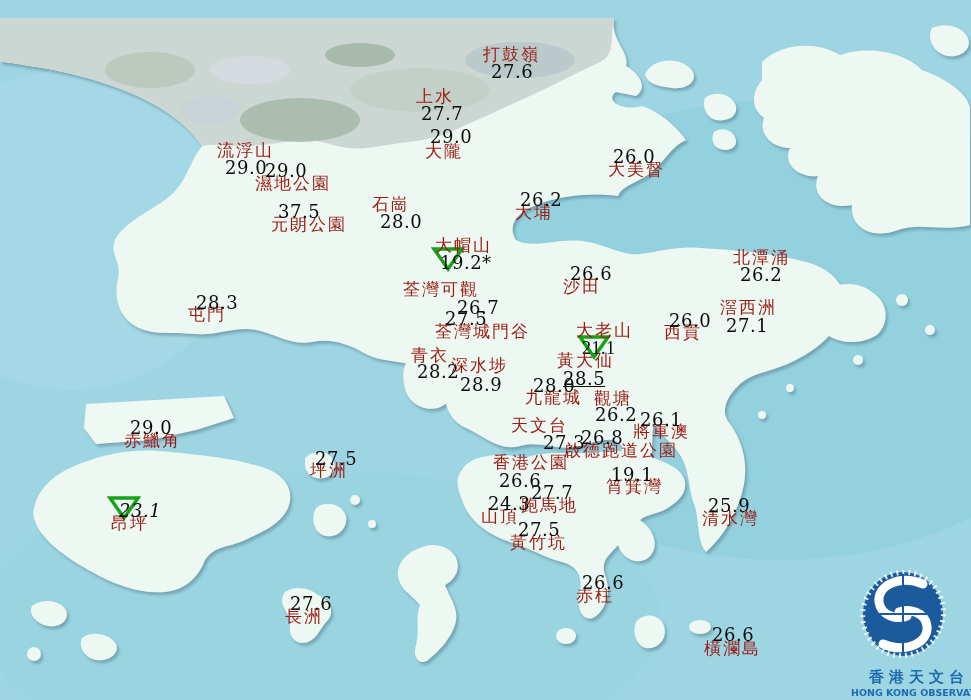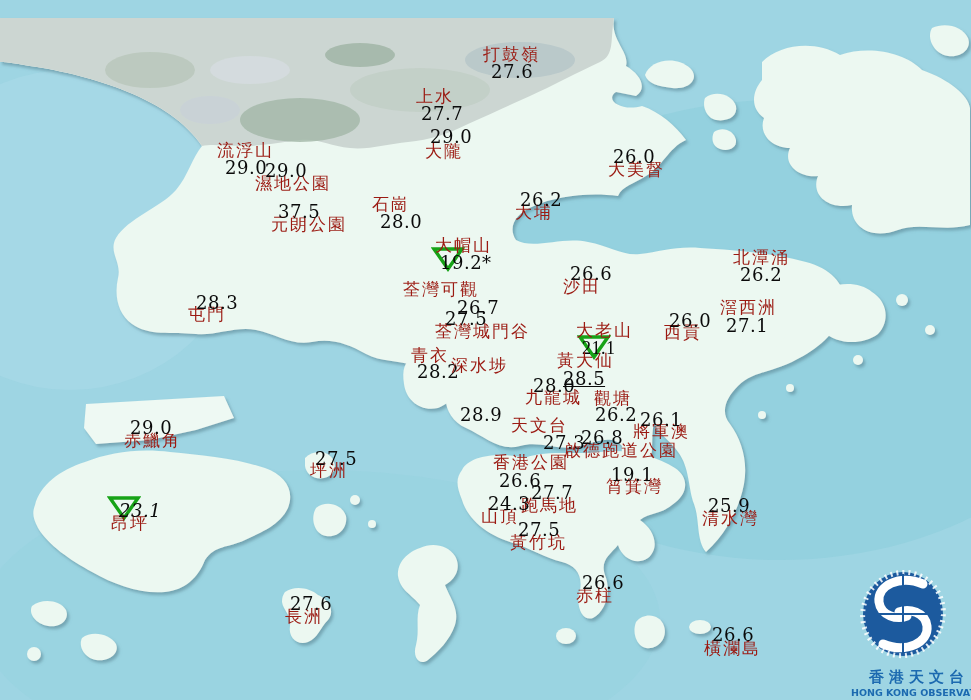--- a/index.html
+++ b/index.html
@@ -203,21 +203,21 @@
       <span class="st-value" style="left: 665px; top: 312px;">26.0</span>
       <span class="st-name" style="left: 729px; top: 249px;">北潭涌</span>
       <span class="st-value" style="left: 736px; top: 266px;">26.2</span>
       <span class="st-name" style="left: 716px; top: 299px;">滘西洲</span>
       <span class="st-value" style="left: 722px; top: 317px;">27.1</span>
       <span class="st-name" style="left: 184px; top: 306px;">屯門</span>
       <span class="st-value" style="left: 192px; top: 294px;">28.3</span>
       <span class="st-name" style="left: 407px; top: 347px; text-align: center;">青衣</span>
       <span class="st-value" style="left: 413px; top: 363px;">28.2</span>
       <span class="st-name" style="left: 447px; top: 357px;">深水埗</span>
-      <span class="st-value" style="left: 456px; top: 376px; margin-top: 30px;">28.9</span>
+      <span class="st-value" style="left: 456px; top: 376px;">28.9</span>
       <span class="st-name" style="left: 553px; top: 352px;">黃大仙</span>
       <span class="st-value" style="left: 559px; top: 370px; text-decoration: underline;">28.5</span>
       <span class="st-name" style="left: 521px; top: 389px;">九龍城</span>
       <span class="st-value" style="left: 529px; top: 377px;">28.0</span>
       <span class="st-name" style="left: 590px; top: 390px;">觀塘</span>
       <span class="st-value" style="left: 591px; top: 406px;">26.2</span>
       <span class="st-name" style="left: 629px; top: 423px;">將軍澳</span>
       <span class="st-value" style="left: 636px; top: 411px;">26.1</span>
       <span class="st-name" style="left: 507px; top: 417px;">天文台</span>
       <span class="st-value" style="left: 511px; top: 434px; margin-left: 28px;">27.3</span>

